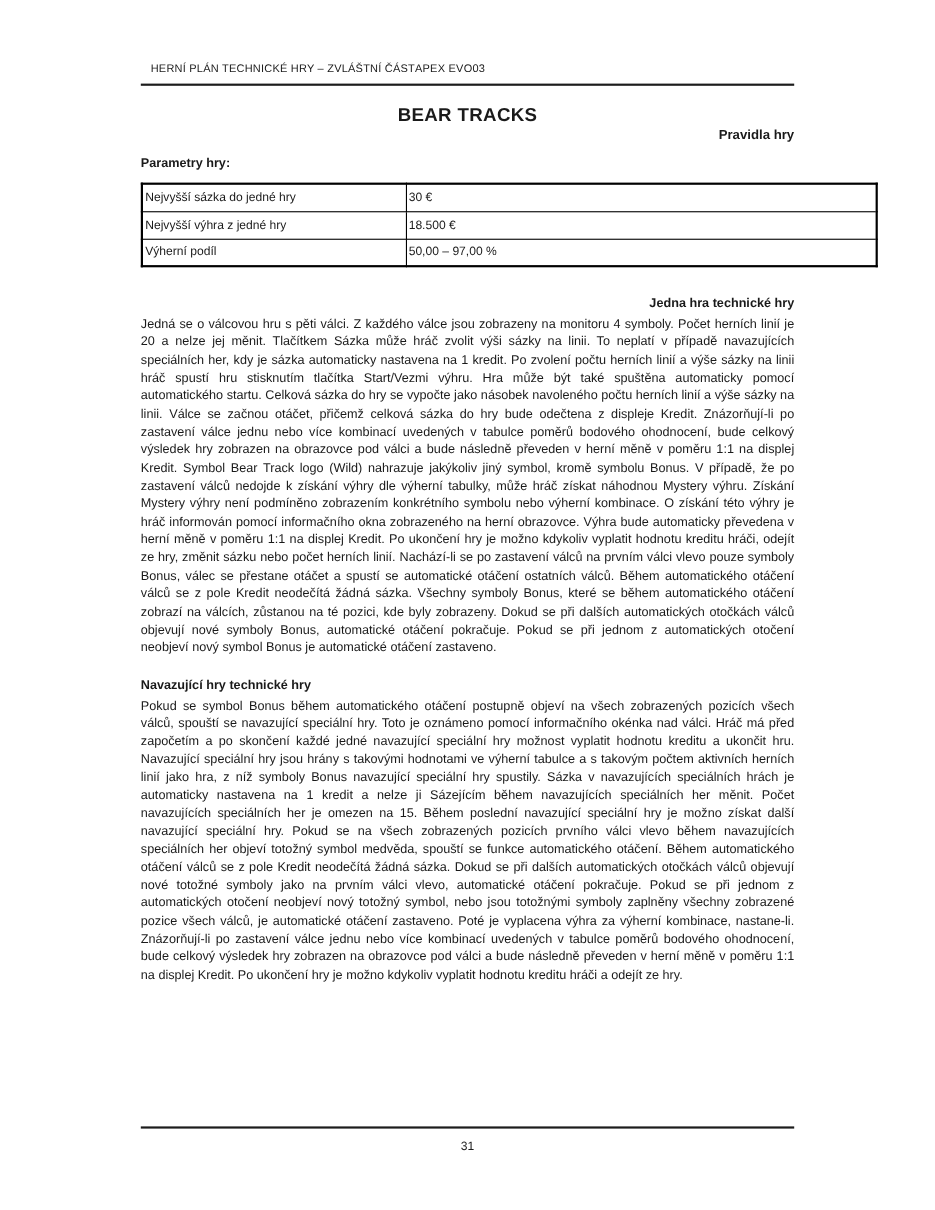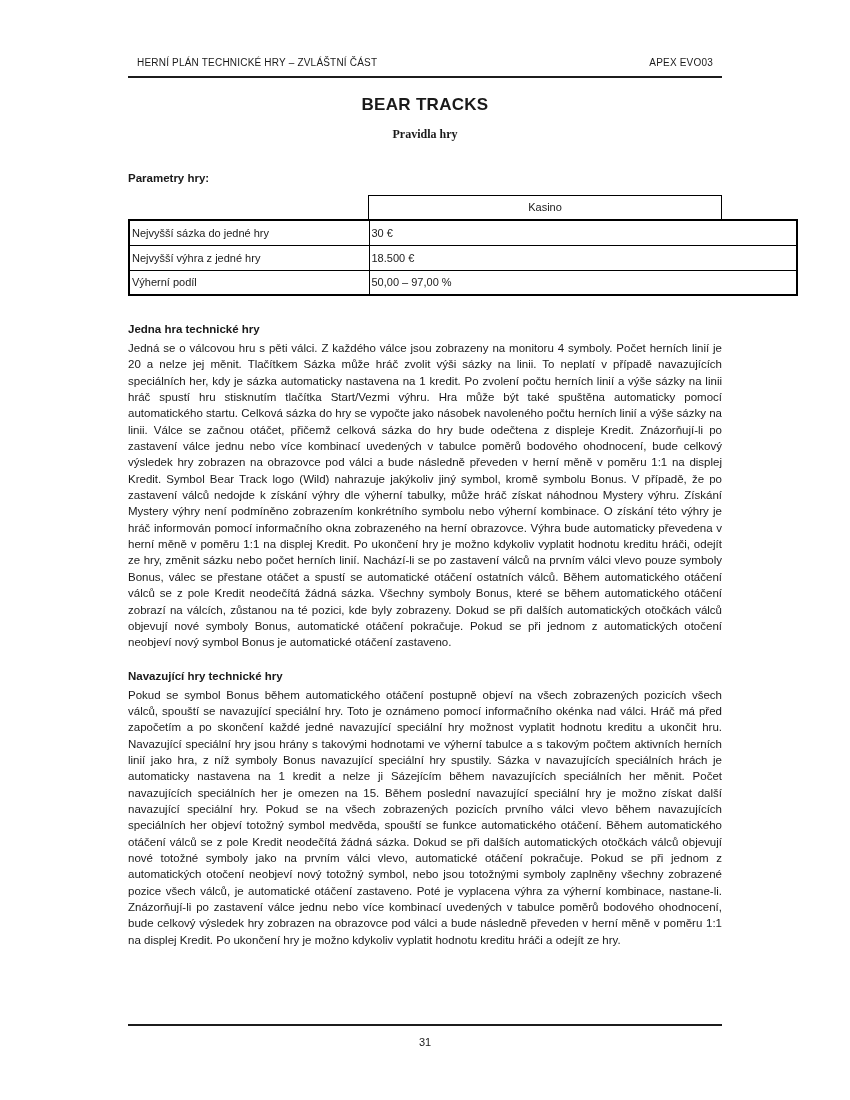--- a/index.html
+++ b/index.html
@@ -18,44 +18,42 @@
   }
   .content {
     position: absolute;
     left: 128px;
     top: 0;
     width: 594px;
   }
   
   .header {
     display: flex;
-    justify-content: space-between;
     align-items: flex-end;
     padding: 57px 9px 8px 9px;
     border-bottom: 2px solid #1c1c1c;
     font-size: 10px;
     letter-spacing: 0.2px;
   }
   
   .title {
     margin-top: 17px;
     text-align: center;
     font-size: 17px;
     font-weight: bold;
     letter-spacing: 0.3px;
   }
   .subtitle {
-    margin-top: 12px;
-    text-align: center;
+    margin-top: 0;
+    text-align: right;
     font-size: 12px;
     font-weight: bold;
-    font-family: Liberation Serif, serif;
   }
   .params-label {
-    margin-top: 30px;
+    margin-top: 14px;
     font-size: 11.5px;
     font-weight: bold;
   }
   
   .ptable {
     margin-top: 11px;
     width: 594px;
   }
   .ptable-header-row {
     display: flex;
@@ -100,20 +98,21 @@
     width: 428px;
     text-align: left;
   }
   
   .section-heading {
     font-size: 11.5px;
     font-weight: bold;
   }
   .section-heading.first {
     margin-top: 27px;
+    text-align: right;
   }
   .section-heading.second {
     margin-top: 19px;
   }
   .section-body {
     margin-top: 5px;
     font-size: 11.5px;
     line-height: 16.35px;
     text-align: justify;
   }
@@ -139,24 +138,20 @@
       <span>HERNÍ PLÁN TECHNICKÉ HRY – ZVLÁŠTNÍ ČÁST</span>
       <span>APEX EVO03</span>
     </div>
 
     <div class="title">BEAR TRACKS</div>
     <div class="subtitle">Pravidla hry</div>
 
     <div class="params-label">Parametry hry:</div>
 
     <div class="ptable">
-      <div class="ptable-header-row">
-        <div class="ptable-header-spacer"></div>
-        <div class="ptable-header-cell">Kasino</div>
-      </div>
       <table class="ptable-body">
         <tbody>
           <tr>
             <td class="ptable-cell-label">Nejvyšší sázka do jedné hry</td>
             <td class="ptable-cell-value">30 €</td>
           </tr>
           <tr>
             <td class="ptable-cell-label">Nejvyšší výhra z jedné hry</td>
             <td class="ptable-cell-value">18.500 €</td>
           </tr>

